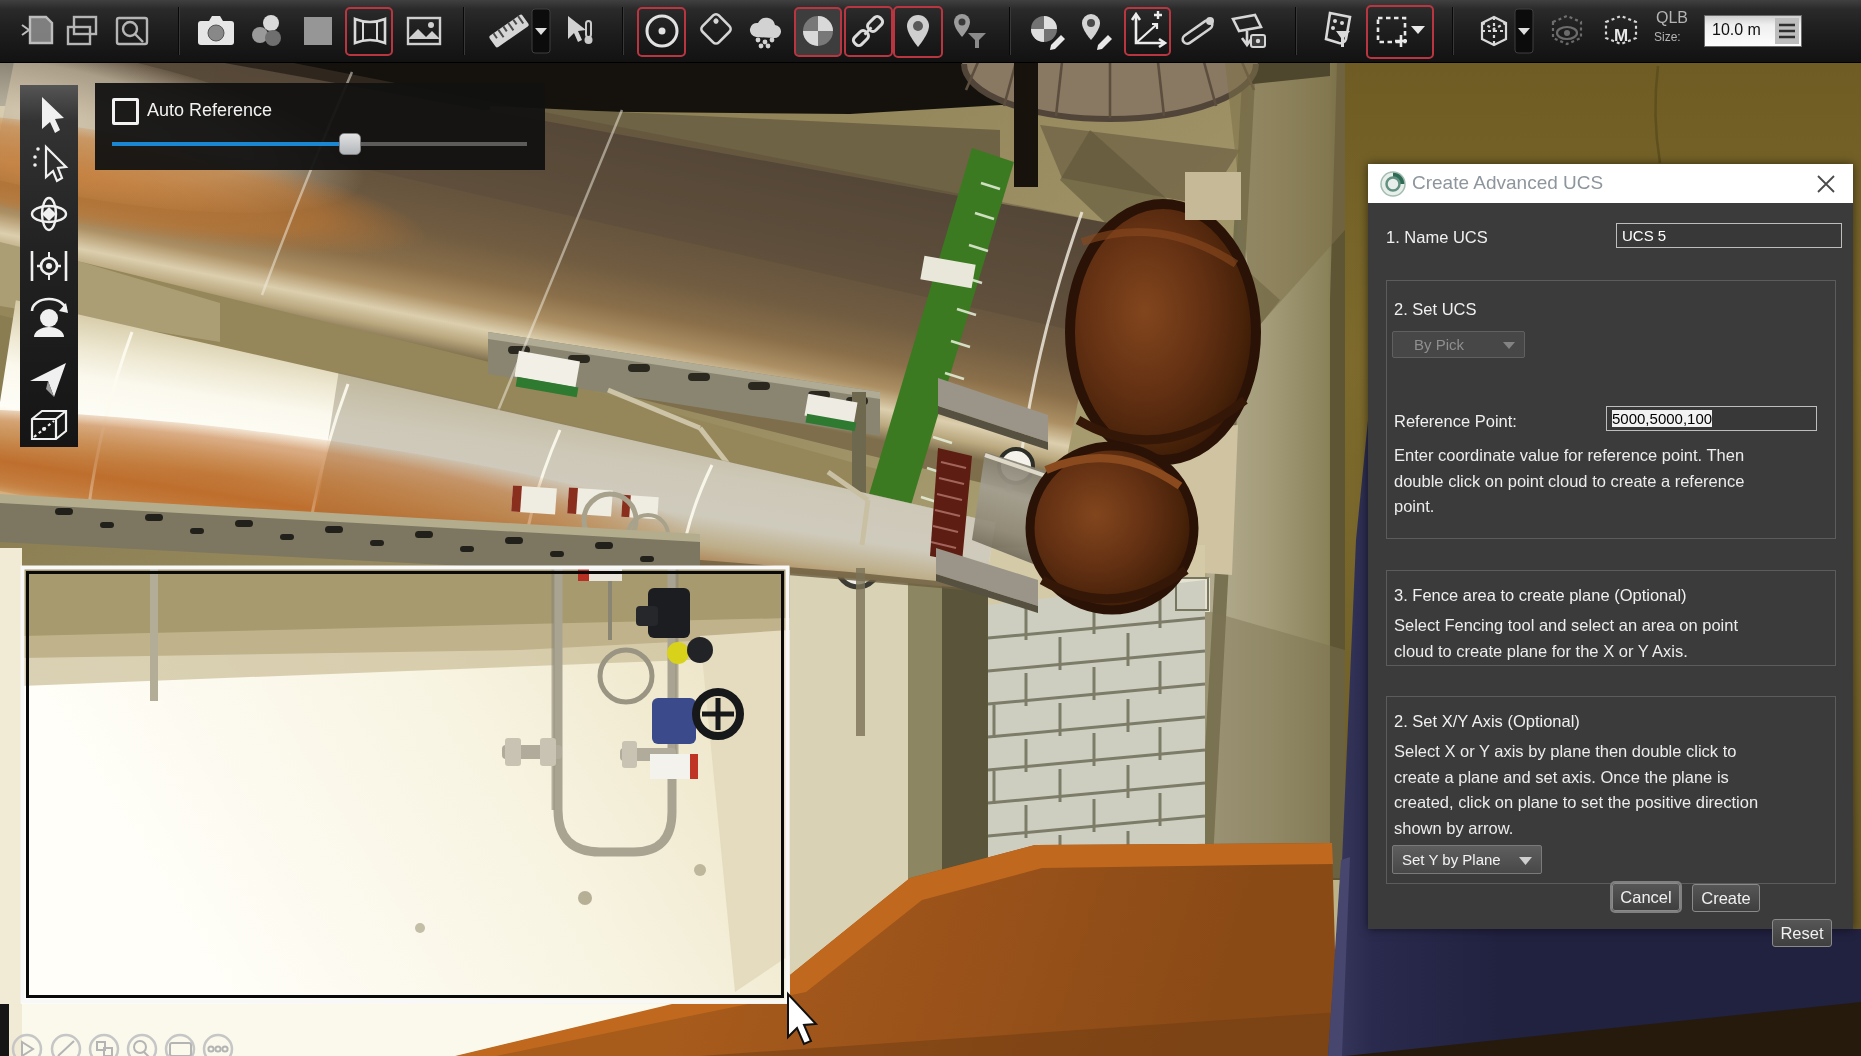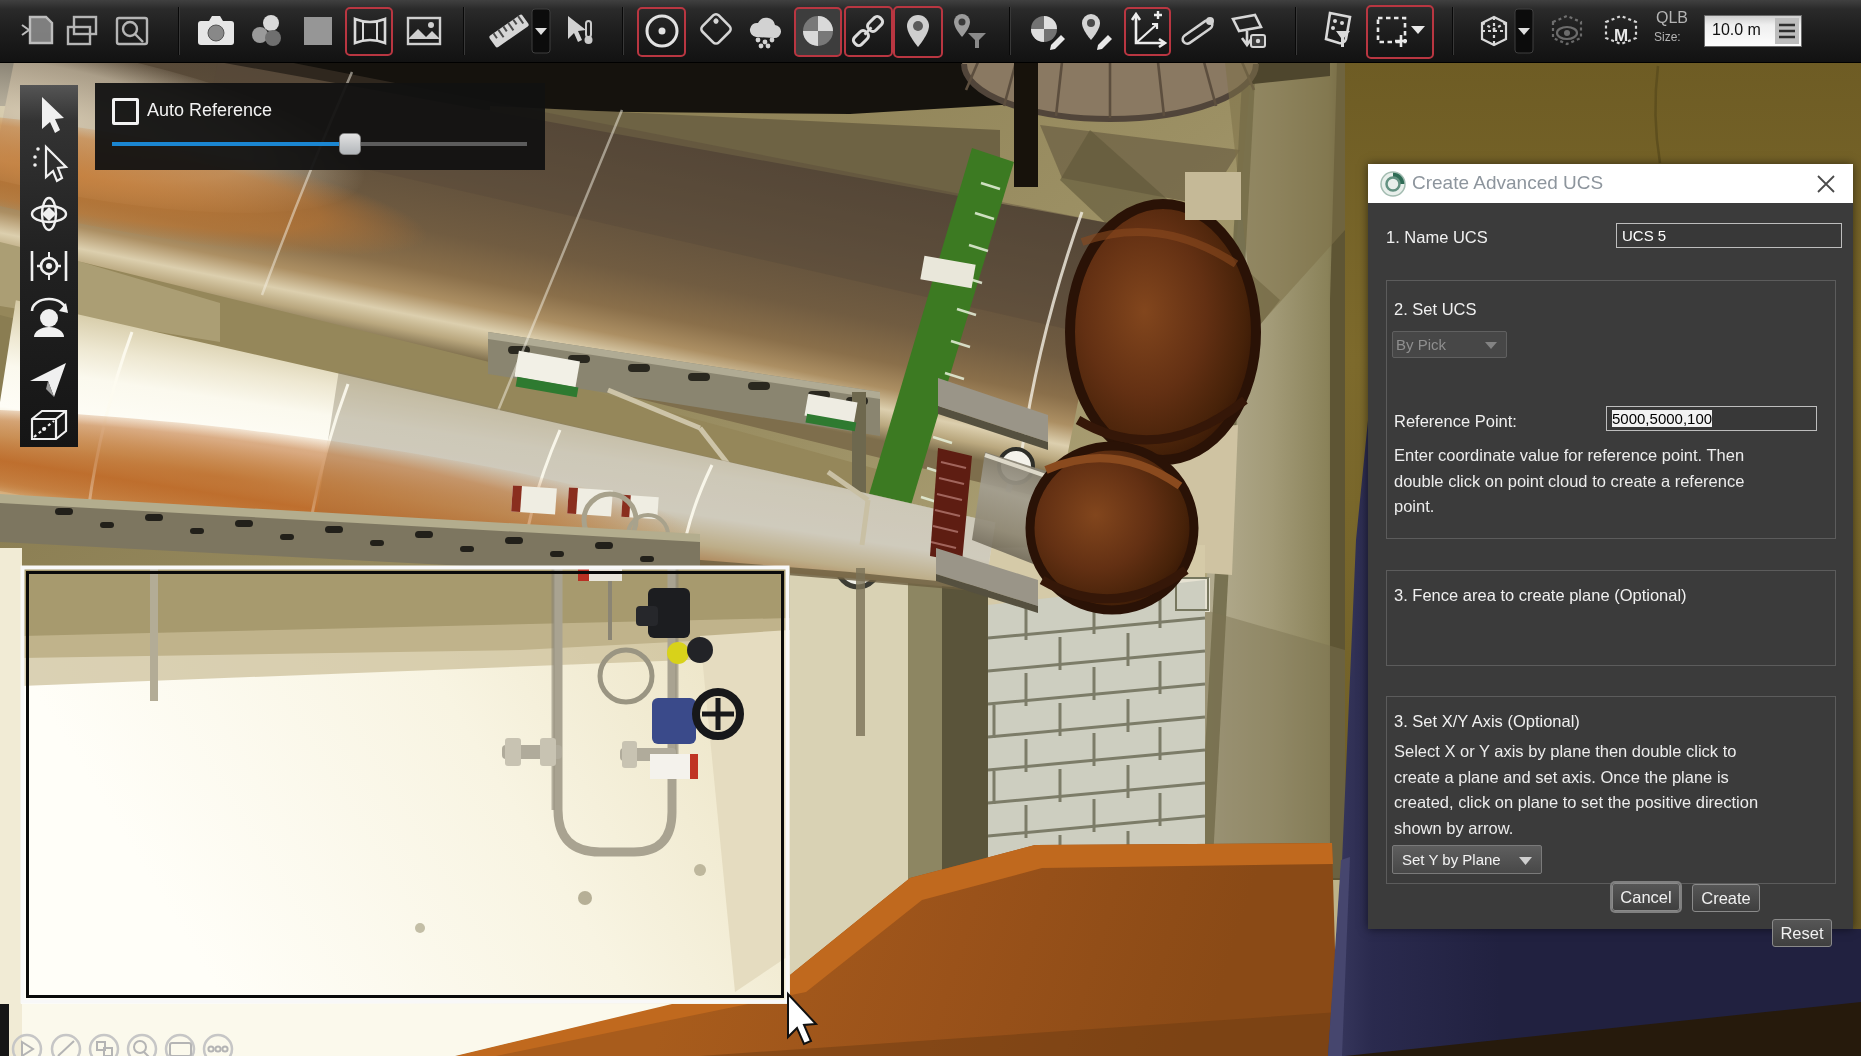--- a/index.html
+++ b/index.html
@@ -657,36 +657,37 @@
       <path d="M3,3 L19,19 M19,3 L3,19" stroke="#4a4a4a" stroke-width="1.8"></path>
     </svg>
   </div>
   <div id="dlgbody">
     <div class="dtxt" style="left:18px;top:25px;">1. Name UCS</div>
     <div class="dinput" style="left:248px;top:20px;width:219px;height:23px;">UCS 5</div>
 
     <div class="dgroup" style="left:18px;top:77px;width:448px;height:257px;"></div>
     <div class="dtxt" style="left:26px;top:97px;">2. Set UCS</div>
     <div class="ddrop" style="left:24px;top:128px;width:110px;height:25px;background:#474747;
-         border:1px solid #606060;color:#8f8f8f;line-height:25px;padding-left:3px;">By Pick
+         border:1px solid #606060;color:#8f8f8f;line-height:25px;padding-left:21px;">By Pick
       <svg width="12" height="8" style="position:absolute;right:9px;top:10px">
           <path d="M0,0 L12,0 L6,7 Z" fill="#838383"></path>
         </svg>
     </div>
     <div class="dtxt" style="left:26px;top:209px;">Reference Point:</div>
     <div class="dinput" style="left:238px;top:203px;width:204px;height:23px;">
       <span style="background:#f2f2f2;color:#000;">5000,5000,100</span>
     </div>
     <div class="dpar" style="left:26px;top:240px;width:368px;">Enter coordinate value for reference point. Then double click on point cloud to create a reference point.</div>
 
     <div class="dgroup" style="left:18px;top:367px;width:448px;height:94px;"></div>
     <div class="dtxt" style="left:26px;top:383px;">3. Fence area to create plane (Optional)</div>
+    <div class="dpar" style="left:26px;top:410px;width:372px;">Select Fencing tool and select an area on point cloud to create plane for the X or Y Axis.</div>
 
     <div class="dgroup" style="left:18px;top:493px;width:448px;height:186px;"></div>
-    <div class="dtxt" style="left:26px;top:509px;">3. Set X/Y Axis (Optional)</div>
+    <div class="dtxt" style="left:26px;top:509px;">2. Set X/Y Axis (Optional)</div>
     <div class="dpar" style="left:26px;top:536px;width:380px;">Select X or Y axis by plane then double click to create a plane and set axis. Once the plane is created, click on plane to set the positive direction shown by arrow.</div>
     <div class="ddrop" style="left:24px;top:642px;width:139px;height:27px;
          background:linear-gradient(#5e5e5e,#484848);border:1px solid #7a7a7a;color:#f2f2f2;
          line-height:27px;padding-left:9px;">Set Y by Plane
       <svg width="13" height="9" style="position:absolute;right:9px;top:11px">
           <path d="M0,0 L13,0 L6.5,8 Z" fill="#cfcfcf"></path>
         </svg>
     </div>
     <div class="dbtn" style="left:244px;top:680px;width:66px;box-shadow:0 0 0 2px #808080;">Cancel</div>
     <div class="dbtn" style="left:324px;top:681px;width:66px;">Create</div>

